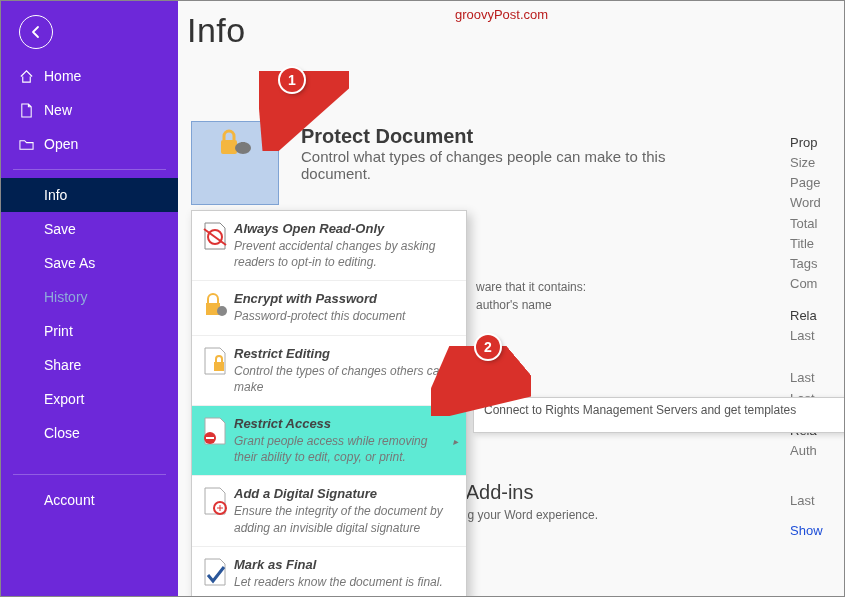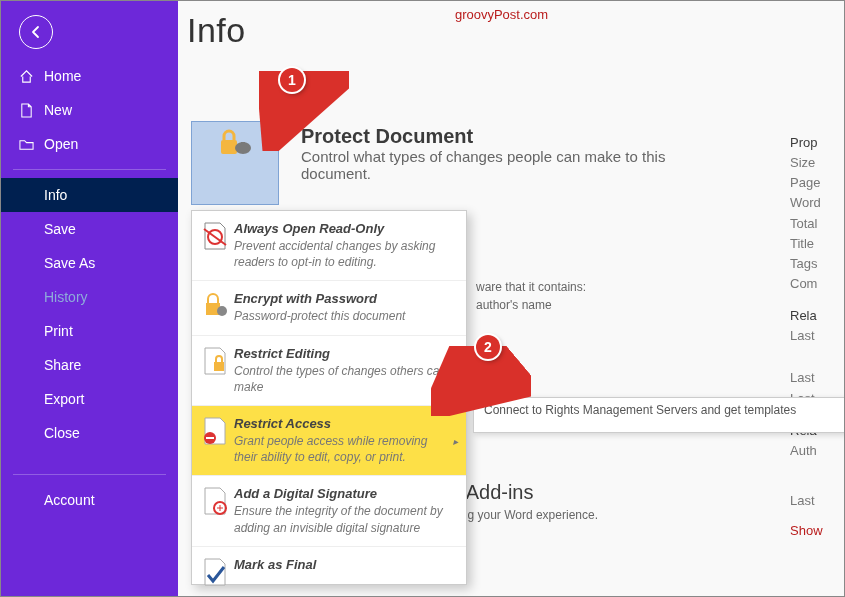--- a/index.html
+++ b/index.html
@@ -67,21 +67,21 @@
 
   .dropdown {
     position:absolute; left:190px; top:209px;
     width:274px;
     background:#fff; border:1px solid #ccc;
     box-shadow: 4px 4px 10px rgba(0,0,0,.2);
     z-index: 50;
   }
   .dd-item { padding:10px 12px 10px 42px; position:relative; cursor:pointer;font-style:italic; }
   .dd-item + .dd-item { border-top:1px solid #eee; }
-  .dd-item.highlight { background:#fde047; }
+  .dd-item.highlight { background:#5eead4; }
   .dd-item .t { font-size:13px; font-weight:600; color:#444; margin-bottom:2px; }
   .dd-item .d { font-size:12px; color:#777; line-height:1.35; }
   .dd-icon { position:absolute; left:10px; top:10px; width:26px; height:30px; }
   .dd-sub { position:absolute; right:8px; top:50%; transform:translateY(-50%); color:#777; font-size:10px; }
 
   .flyout {
     position:absolute; left:472px; top:396px;
     width:352px; height:24px;
     background:#fff; border:1px solid #ccc;
     box-shadow: 2px 2px 6px rgba(0,0,0,.15);
@@ -105,21 +105,21 @@
     position:absolute;
     width:24px; height:24px; border-radius:50%;
     background:#d9302a;
     box-shadow: 0 0 0 2px #fff, 2px 2px 5px rgba(0,0,0,.4);
     color:#fff; font-weight:700; font-size:14px;
     display:flex; align-items:center; justify-content:center;
     z-index:80;
   }
   .arrow { position:absolute; z-index:70; }
 
-  .link-blue { color:#b91c1c; }
+  .link-blue { color:#1d4ed8; }
 </style>
 </head>
 <body>
 
 <div class="sidebar">
   <div class="back-circle">
     <svg width="16" height="16" viewBox="0 0 16 16">
         <path d="M10 3 L5 8 L10 13" stroke="#fff" stroke-width="1.8" fill="none" stroke-linecap="round" stroke-linejoin="round"></path>
       </svg>
   </div>
@@ -262,20 +262,21 @@
       </svg>
     <div class="t">Add a Digital Signature</div>
     <div class="d">Ensure the integrity of the document by adding an invisible digital signature</div>
   </div>
   <div class="dd-item">
     <svg class="dd-icon" viewBox="0 0 26 30">
         <path d="M3 2 H18 L23 7 V28 H3 Z" stroke="#aaa" fill="#fff"></path>
         <path d="M6 18 L11 24 L22 10" stroke="#2b579a" stroke-width="3" fill="none"></path>
       </svg>
     <div class="t">Mark as Final</div>
+    <div class="d">Let readers know the document is final.</div>
   </div>
 </div>
 
 <div class="flyout">
   <span>Connect to Rights Management Servers and get templates</span>
 </div>
 
 <div class="props">
   <div style="color:#3b3b3b">Prop</div>
   <div>Size</div>

